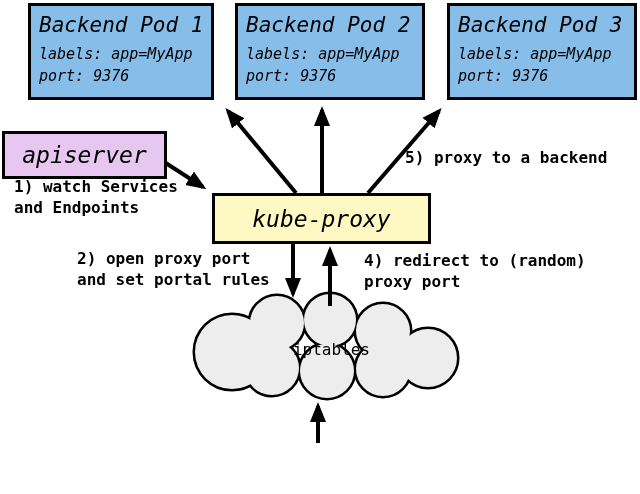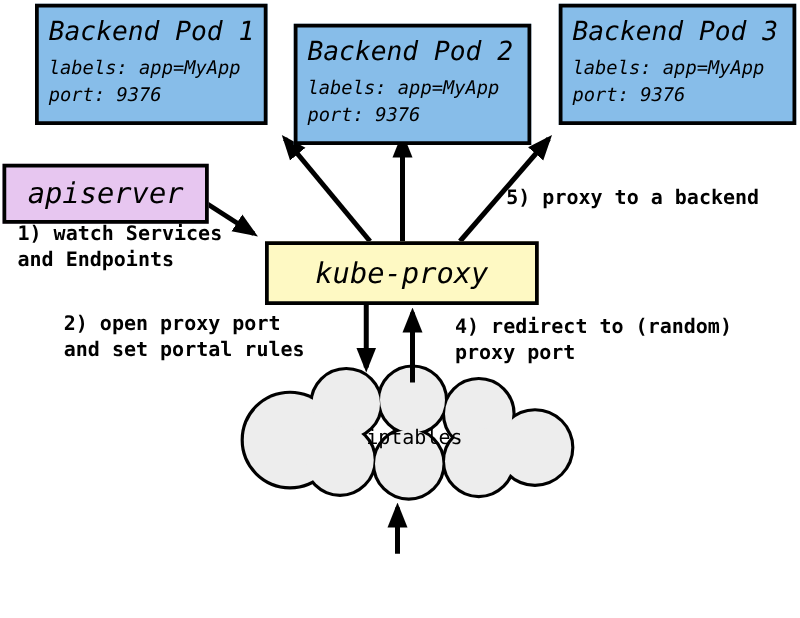--- a/index.html
+++ b/index.html
@@ -25,21 +25,21 @@
   .cloud-label {
     position:absolute; left:258px; top:340px; width:112px;
     text-align:right; font-size:16px; line-height:20px;
   }
 
   .ann {
     position:absolute; font-weight:bold; font-size:16px; line-height:21px;
     white-space:pre-line;
   }
   .ann1 { left:14px;  top:176px; }
-  .ann2 { left:51px;  top:248px; }
+  .ann2 { left:77px;  top:248px; }
   .ann3 { left:330px; top:409px; }
   .ann4 { left:364px; top:250px; }
   .ann5 { left:405px; top:147px; }
 </style>
 </head>
 <body>
 
 <div class="stage">
 
   <svg width="640" height="494" viewBox="0 0 640 494">
@@ -84,21 +84,21 @@
   </svg>
 
   <div class="box pod" style="left:28px; top:3px; width:186px; height:97px;">
     <div class="pod-title">Backend Pod 1</div>
     <div class="pod-lines">
       <div class="pod-line">labels: app=MyApp</div>
       <div class="pod-line">port: 9376</div>
     </div>
   </div>
 
-  <div class="box pod" style="left:235px; top:3px; width:190px; height:97px;margin-top:16px;">
+  <div class="box pod" style="left:235px; top:3px; width:190px; height:97px;">
     <div class="pod-title">Backend Pod 2</div>
     <div class="pod-lines">
       <div class="pod-line">labels: app=MyApp</div>
       <div class="pod-line">port: 9376</div>
     </div>
   </div>
 
   <div class="box pod" style="left:447px; top:3px; width:190px; height:97px;">
     <div class="pod-title">Backend Pod 3</div>
     <div class="pod-lines">

